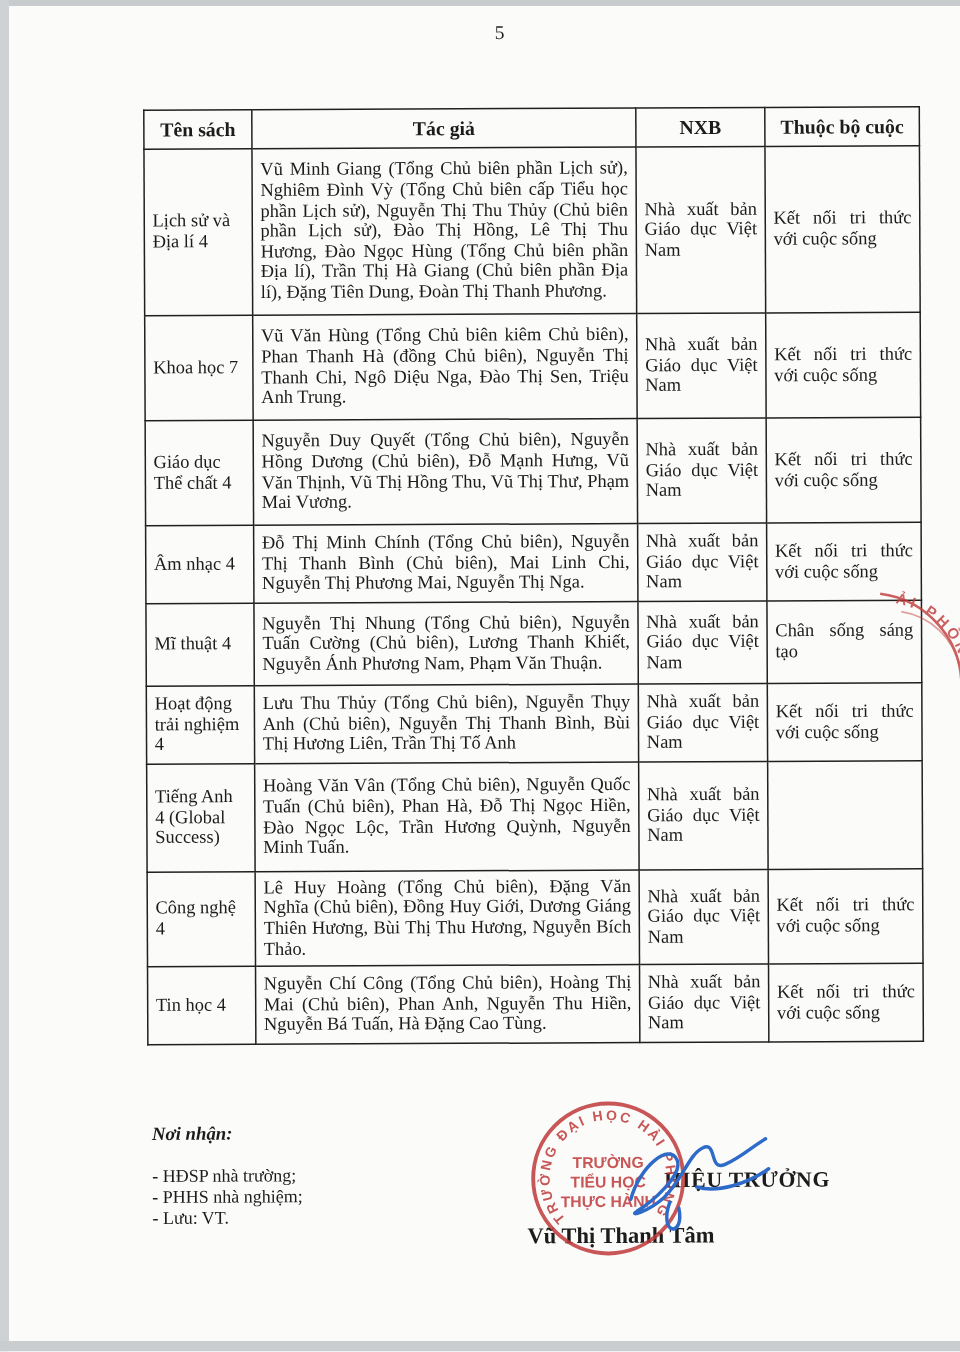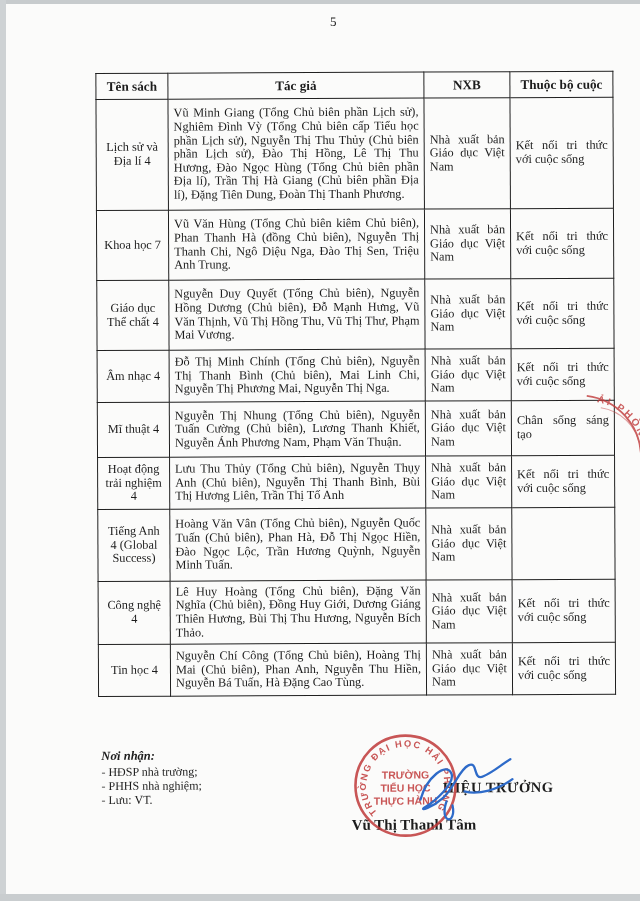--- a/index.html
+++ b/index.html
@@ -24,30 +24,30 @@
     position:absolute;left:97px;top:72px;width:517px;
     border-collapse:collapse;table-layout:fixed;
     font-size:12.3px;line-height:13.6px;
   }
   #book-table col.c1{width:72px;} #book-table col.c2{width:256px;}
   #book-table col.c3{width:86px;} #book-table col.c4{width:103px;}
   #book-table th,#book-table td{border:1px solid #202020;vertical-align:middle;}
   #book-table{border:1.5px solid #1a1a1a;}
   #book-table th{font-size:13.2px;font-weight:bold;text-align:center;padding:3px 2px;height:19px;}
   #book-table td{padding:1px 5px;}
-  td.book-name{text-align:center;border-radius:19px;}
+  td.book-name{border-radius:19px;}
   td.authors,td.publisher,td.series{text-align:justify;text-justify:inter-word;}
   tr.row-0{height:111px;} tr.row-1{height:70px;} tr.row-2{height:70px;}
   tr.row-3{height:52px;} tr.row-4{height:55px;} tr.row-5{height:52px;}
   tr.row-6{height:72px;} tr.row-7{height:63px;} tr.row-8{height:52px;}
 
   .footnote{position:absolute;left:93px;top:708px;font-size:13.5px;font-style:italic;}
 
   .recipients{position:absolute;left:100px;top:748px;font-size:12px;line-height:14px;}
-  .recipients .title{font-weight:bold;font-style:italic;font-size:12.5px;margin-bottom:2px;}
+  .recipients .title{font-weight:bold;font-style:italic;font-size:12.5px;margin-bottom:14px;}
 
   .sign-title{position:absolute;left:352px;top:780px;width:200px;text-align:right;
     font-weight:bold;font-size:14.5px;letter-spacing:.5px;z-index:1;}
   .sign-name{position:absolute;left:350px;top:817px;width:200px;text-align:left;
     font-weight:bold;font-size:15px;z-index:1;}
 
   .stamp-svg{position:absolute;left:342px;top:724px;z-index:2;opacity:.85;}
   .stamp-svg text{font-family:"Liberation Sans",sans-serif;font-weight:bold;fill:var(--stamp-red,#c03a3a);}
   .signature-svg{position:absolute;left:405px;top:750px;z-index:3;}
   .partial-stamp-svg{position:absolute;left:585px;top:375px;z-index:2;opacity:.8;}

